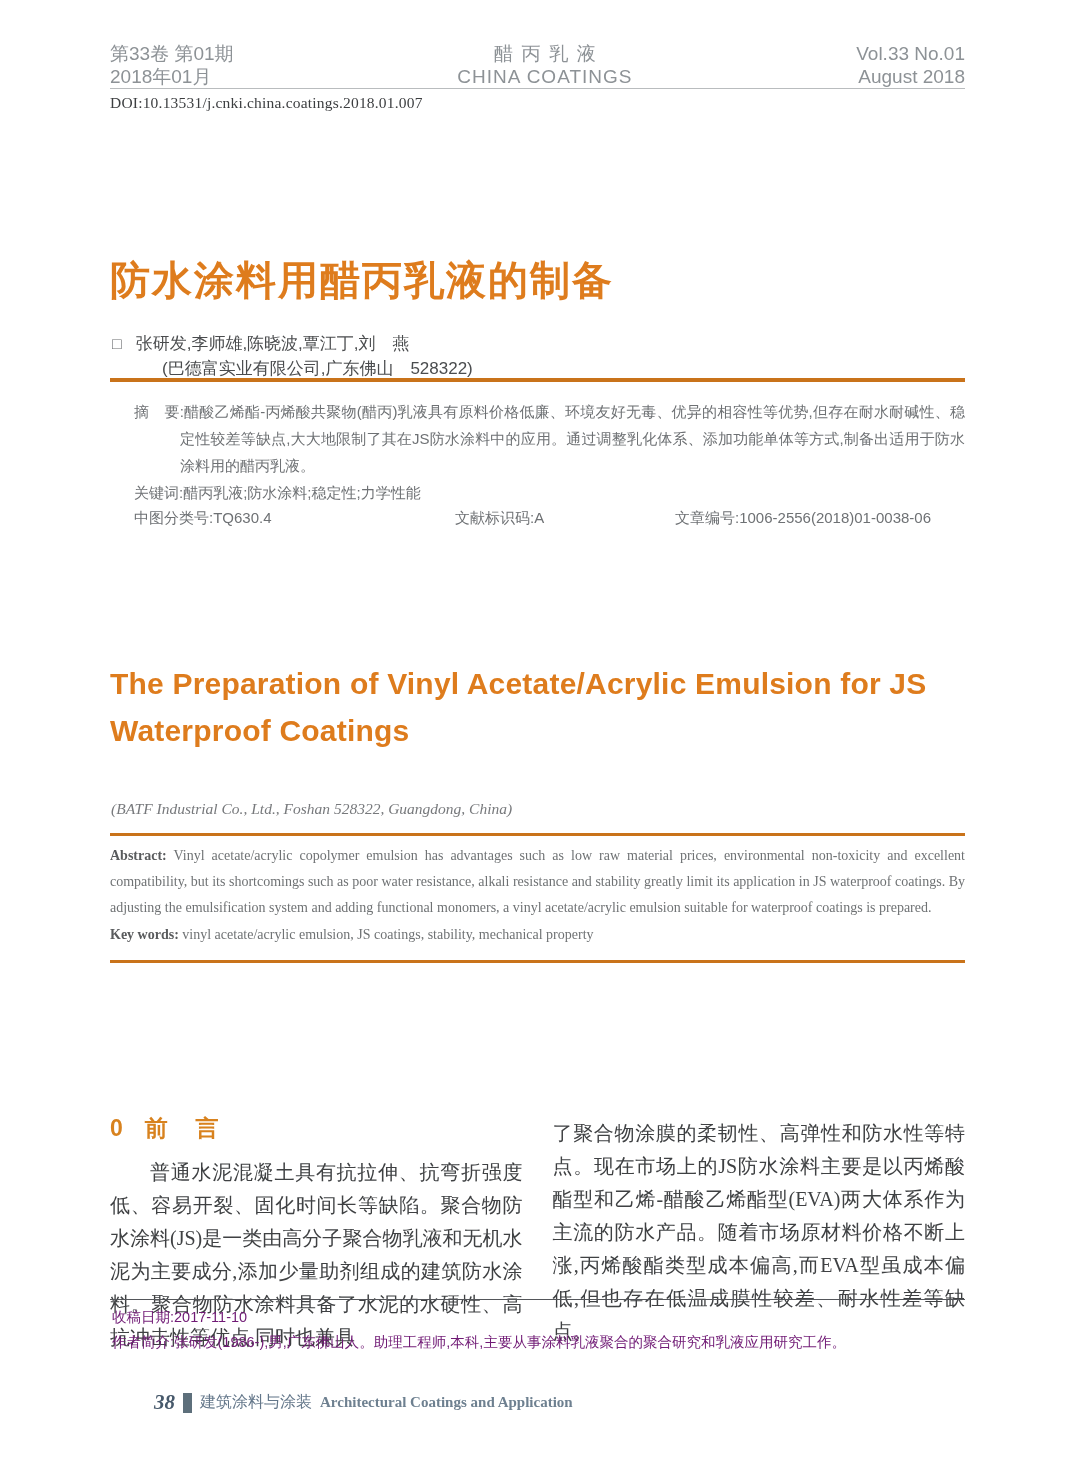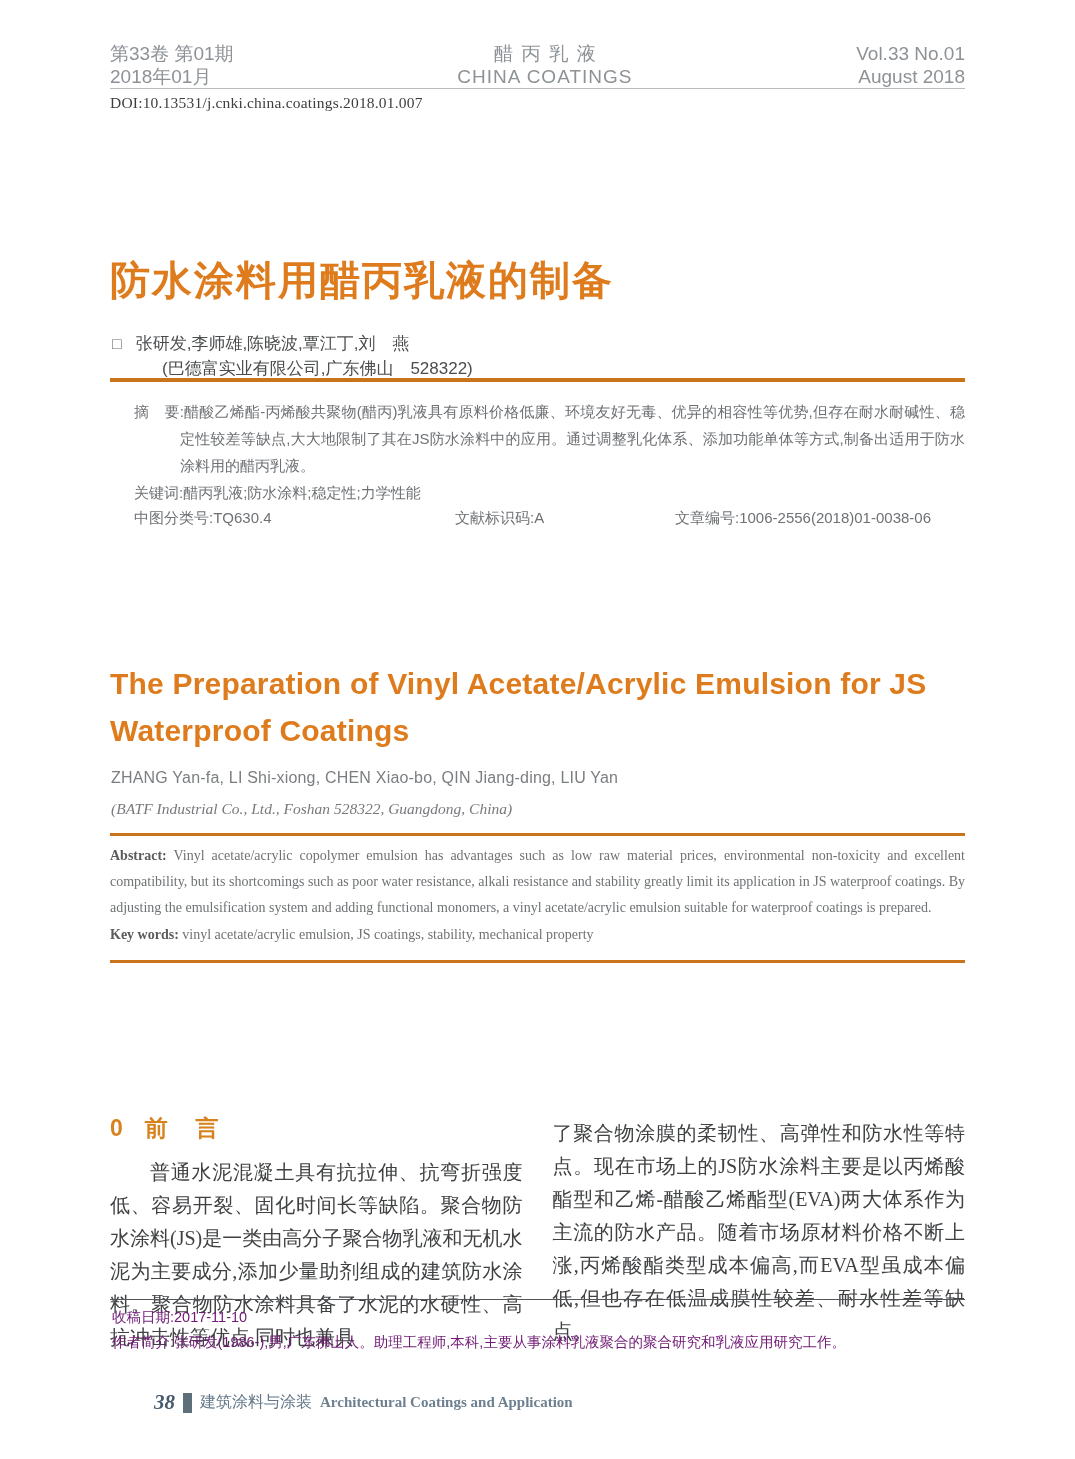--- a/index.html
+++ b/index.html
@@ -117,21 +117,20 @@
     </div>
     <div class="meta-item3">
       <span>文章编号:</span><span>1006-2556(2018)01-0038-06</span>
     </div>
   </div>
 
   <div class="abs title-en">
     <div>The Preparation of Vinyl Acetate/Acrylic Emulsion for JS</div>
     <div>Waterproof Coatings</div>
   </div>
-  <div class="abs authors-en">ZHANG Yan-fa, LI Shi-xiong, CHEN Xiao-bo, QIN Jiang-ding, LIU Yan</div>
   <div class="abs affil-en">(BATF Industrial Co., Ltd., Foshan 528322, Guangdong, China)</div>
 
   <div class="abs rule-orange2"></div>
   <div class="abs abstract-en">
     <div><span class="lbl">Abstract:</span><span> Vinyl acetate/acrylic copolymer emulsion has advantages such as low raw material prices, environmental non-toxicity and excellent compatibility, but its shortcomings such as poor water resistance, alkali resistance and stability greatly limit its application in JS waterproof coatings. By adjusting the emulsification system and adding functional monomers, a vinyl acetate/acrylic emulsion suitable for waterproof coatings is prepared.</span></div>
     <div class="keywords-en"><span class="lbl">Key words:</span><span>  vinyl acetate/acrylic emulsion, JS coatings, stability, mechanical property</span></div>
   </div>
   <div class="abs rule-orange3"></div>
 
   <div class="abs columns">

